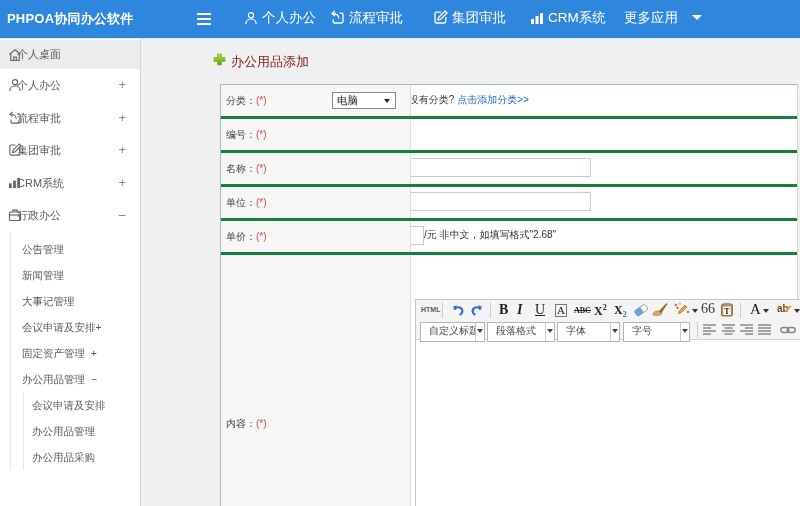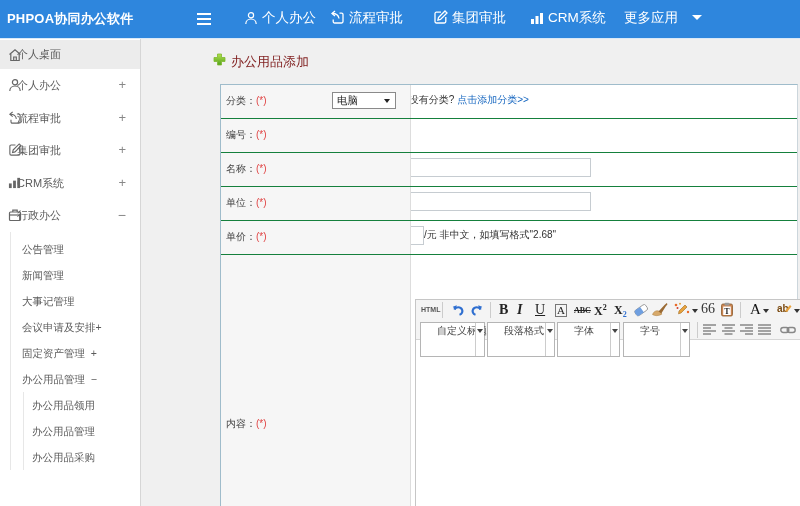--- a/index.html
+++ b/index.html
@@ -22,39 +22,39 @@
 .m2wrap{border-left:1px solid #e7e7e7;margin-left:10px;padding-top:4px}
 .m2{height:26px;line-height:26px;color:#5a5a5a;font-size:10.5px;padding-left:11px;white-space:nowrap}
 .m3wrap{border-left:1px solid #e7e7e7;margin-left:12px}
 .m3{height:26px;line-height:26px;color:#5a5a5a;font-size:10.5px;padding-left:8px;white-space:nowrap}
 
 #main{position:absolute;left:141px;top:39px;width:659px;height:467px;background:#f0f0f0}
 #title{position:absolute;left:231px;top:53px;font-size:13px;font-weight:normal;color:#7f1d1d}
 #addicon{position:absolute;left:213px;top:53px}
 
 #ftable{position:absolute;left:220px;top:84px;width:578px;border:1px solid #9fbccb;border-right:1px solid #ccd6dc;border-bottom:none}
-.frow{position:relative;border-bottom:1px solid #15803d;background:#fff}
+.frow{position:relative;border-bottom:3px solid #15803d;background:#fff}
 .frow .lbl{position:absolute;left:0;top:0;bottom:0;width:190px;background:#f6f6f6;border-right:1px solid #ddd;padding:9px 0 0 5px;font-size:10px;color:#444}
 .red{color:#e04343}
 .fval{margin-left:108px;padding:5px 0 0 3px;font-size:10px;color:#333}
 .inp{display:inline-block;border:1px solid #c6ccd1;background:#fff;height:19px;width:259px;font-size:11px;color:#333;line-height:17px;padding-left:6px;vertical-align:middle}
 a.bluelink{color:#1767c0;text-decoration:none}
 
 .sel{display:inline-block;position:relative;width:64px;height:17px;border:1px solid #8a8a8a;background:#fff;line-height:15px;padding-left:4px;font-size:10.5px;color:#222;vertical-align:middle}
 .sel:after{content:"";position:absolute;right:5px;top:6px;border-left:3.5px solid transparent;border-right:3.5px solid transparent;border-top:4.5px solid #222}
 
 #editor{position:absolute;left:415px;top:299px;width:680px;border:1px solid #c6c6c6;background:#fff}
 #tb1{position:relative;height:21px;background:#f4f4f4}
 #tb2{position:relative;height:19px;background:#f4f4f4;border-bottom:1px solid #d6d6d6}
 #edbody{height:300px;background:#fff}
 .ai{position:absolute;color:#222}
 .serif{font-family:"Liberation Serif",serif}
 .vsep{position:absolute;top:2px;width:1px;height:16px;background:#ccc}
 .tcaret{position:absolute;width:0;height:0;border-left:3px solid transparent;border-right:3px solid transparent;border-top:4px solid #333}
-.combo{position:absolute;top:1px;height:35px;background:#fff;border:1px solid #b5b5b5;font-size:10px;color:#444;line-height:15px;padding-left:16px;white-space:nowrap}
+.combo{position:absolute;top:1px;height:20px;background:#fff;border:1px solid #b5b5b5;font-size:10px;color:#444;line-height:15px;padding-left:8px;white-space:nowrap}
 .combo .cbtn{position:absolute;right:0;top:0;bottom:0;width:9px;border-left:1px solid #ccc;background:#fff}
 .combo .cbtn:after{content:"";position:absolute;left:1px;top:6px;border-left:3px solid transparent;border-right:3px solid transparent;border-top:4px solid #444}
 </style>
 </head>
 <body>
 
 <div id="topbar">
   <div id="logo">PHPOA协同办公软件</div>
   <div class="burger">
       <i></i>
@@ -133,21 +133,21 @@
       </svg>行政办公<span class="pm" style="font-size:14px">−</span>
   </div>
   <div class="m2wrap">
     <div class="m2">公告管理</div>
     <div class="m2">新闻管理</div>
     <div class="m2">大事记管理</div>
     <div class="m2">会议申请及安排+</div>
     <div class="m2">固定资产管理&nbsp;&nbsp;+</div>
     <div class="m2">办公用品管理&nbsp;&nbsp;−</div>
     <div class="m3wrap">
-      <div class="m3">办公用品领用</div>
+      <div class="m3">会议申请及安排</div>
       <div class="m3">办公用品管理</div>
       <div class="m3">办公用品采购</div>
     </div>
   </div>
 </div>
 
 <div id="main"></div>
 <div id="addicon">
   <svg width="13" height="13" viewBox="0 0 13 13">
     <defs>

